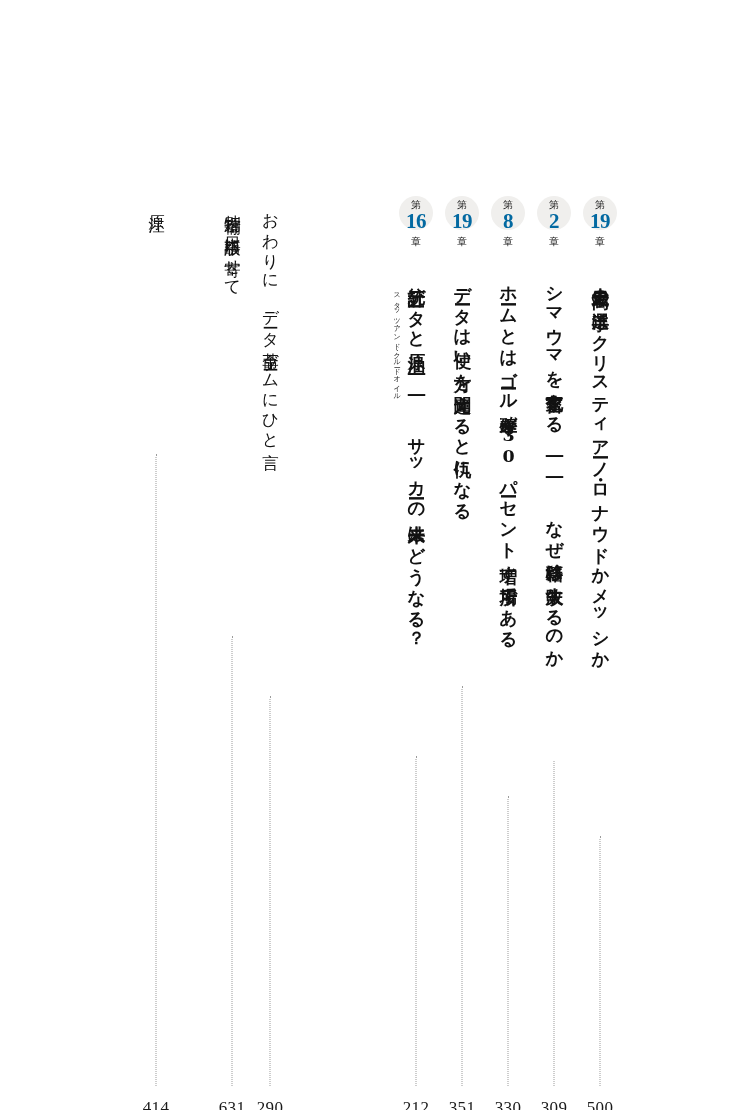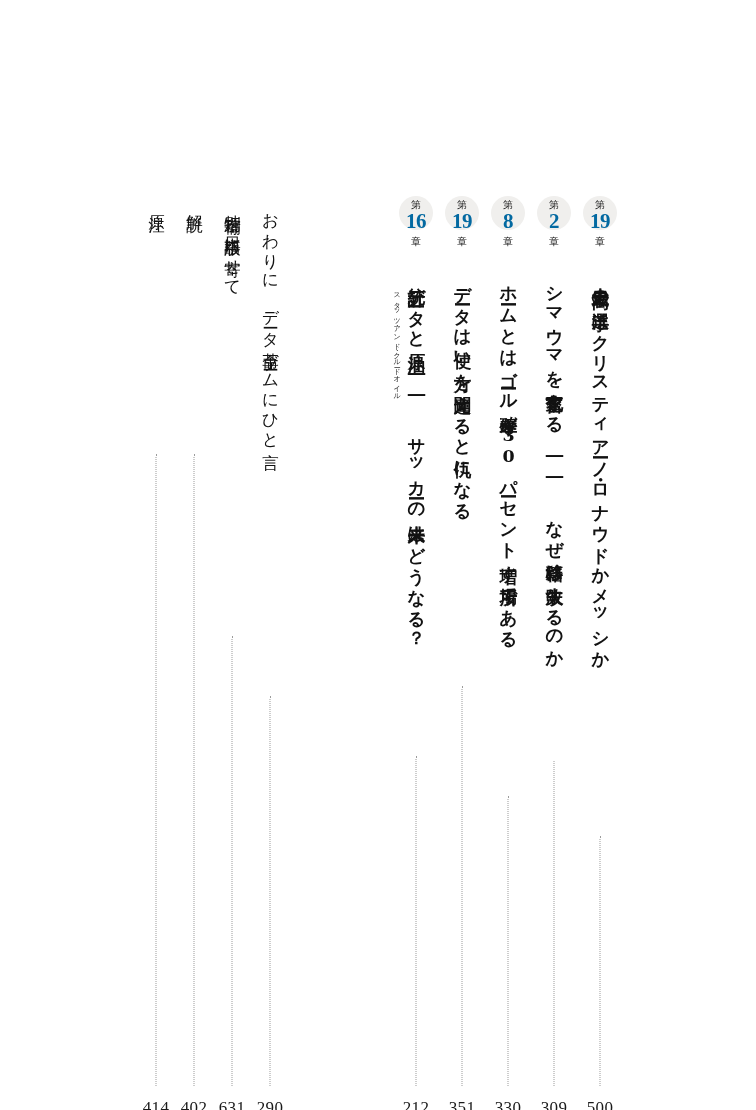--- a/index.html
+++ b/index.html
@@ -211,25 +211,20 @@
       <div class="leader" style="top:500px; height:390px;"></div>
       <div class="pageno" style="top:902px;">290</div>
     </div>
 
     <div class="entry" style="left:212px; top:196px;">
       <div class="v-title small" style="margin-top:6px;">特別寄稿　日本語版に寄せて</div>
       <div class="leader" style="top:440px; height:450px;"></div>
       <div class="pageno" style="top:902px;">631</div>
     </div>
 
-    <div class="entry" style="left:174px; top:196px;">
-      <div class="v-title small" style="margin-top:6px;">解説</div>
-      <div class="leader" style="top:258px; height:632px;"></div>
-      <div class="pageno" style="top:902px;">402</div>
-    </div>
 
     <div class="entry" style="left:136px; top:196px;">
       <div class="v-title small" style="margin-top:6px;">原注</div>
       <div class="leader" style="top:258px; height:632px;"></div>
       <div class="pageno" style="top:902px;">414</div>
     </div>
 
   </div>
 </div>
 

